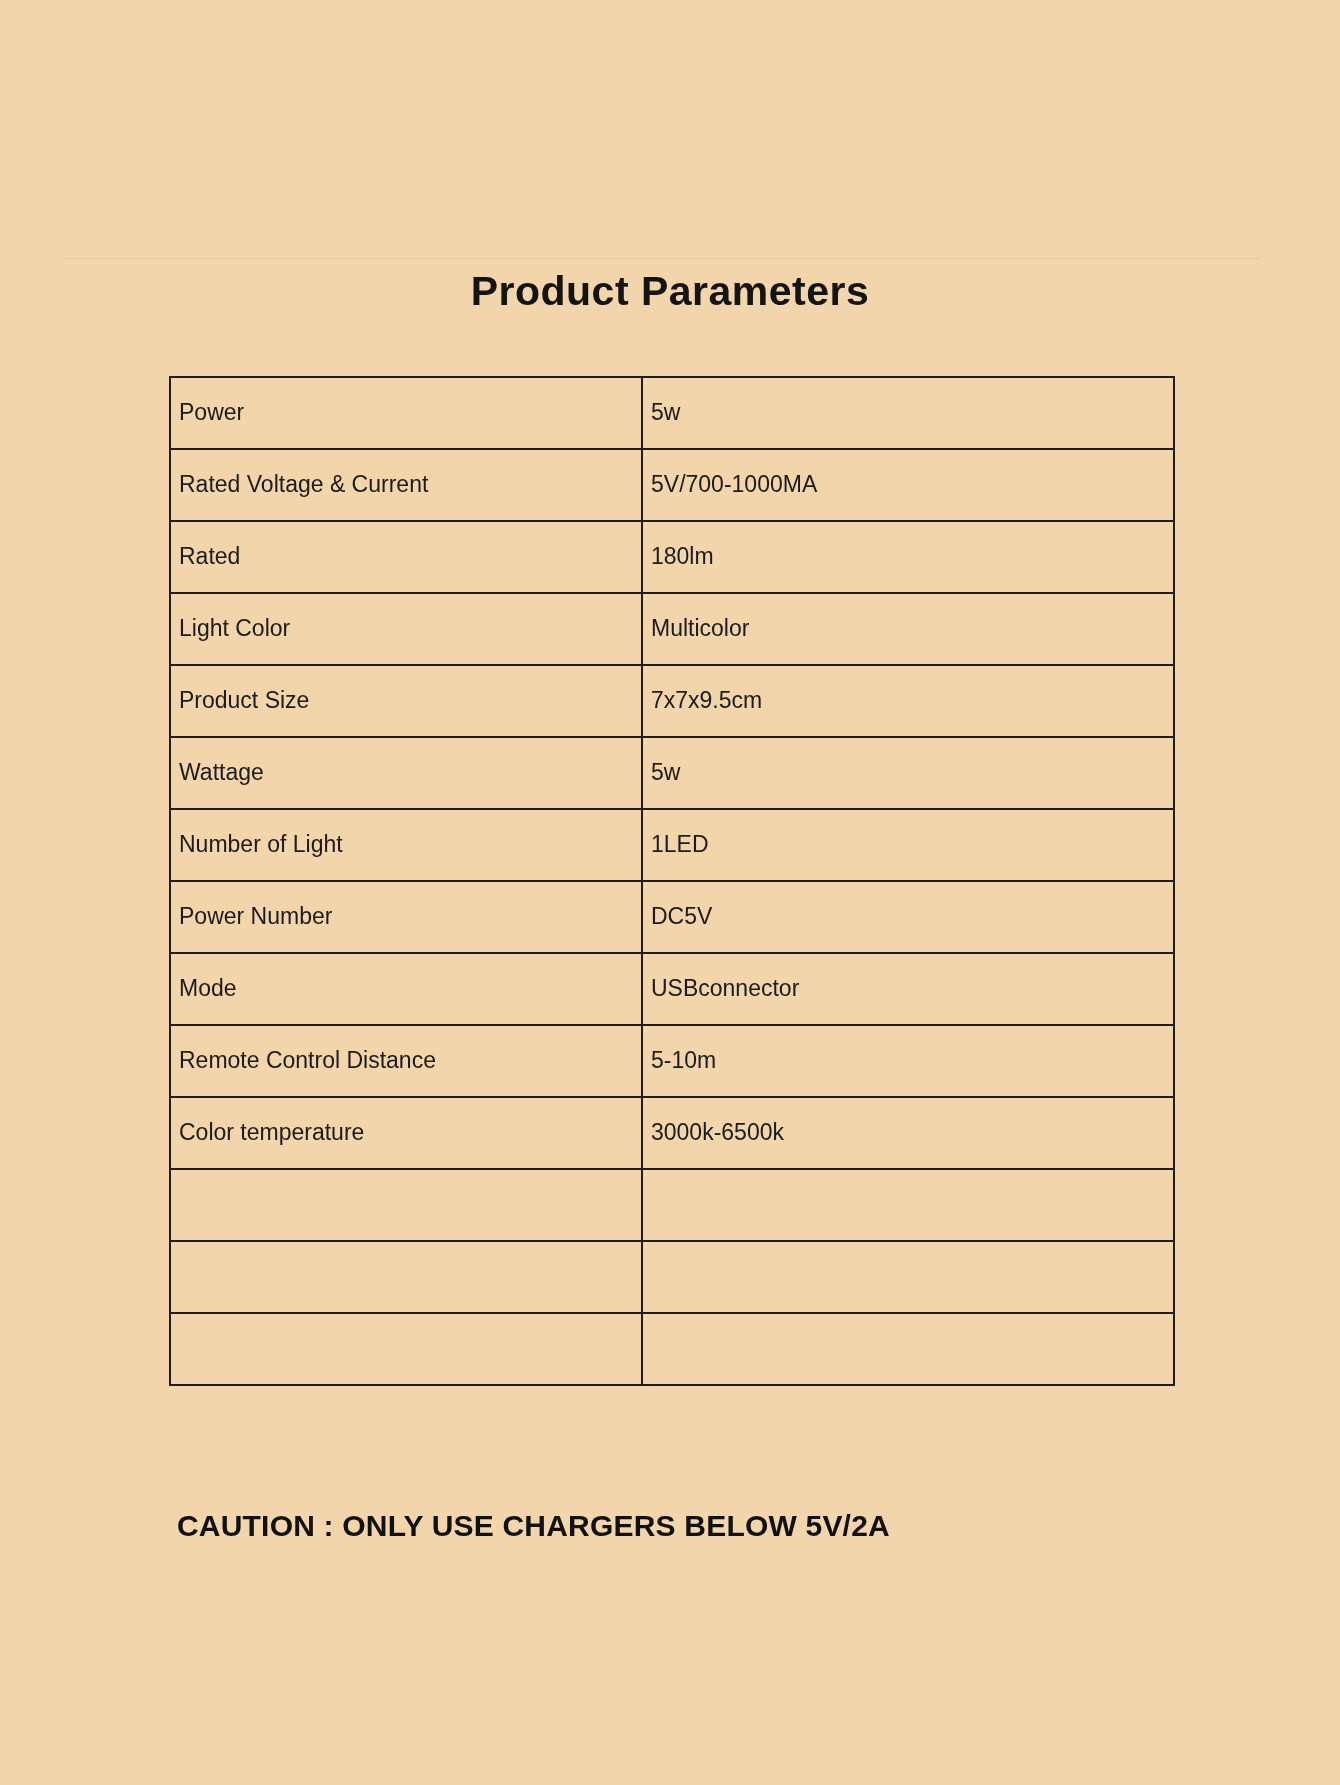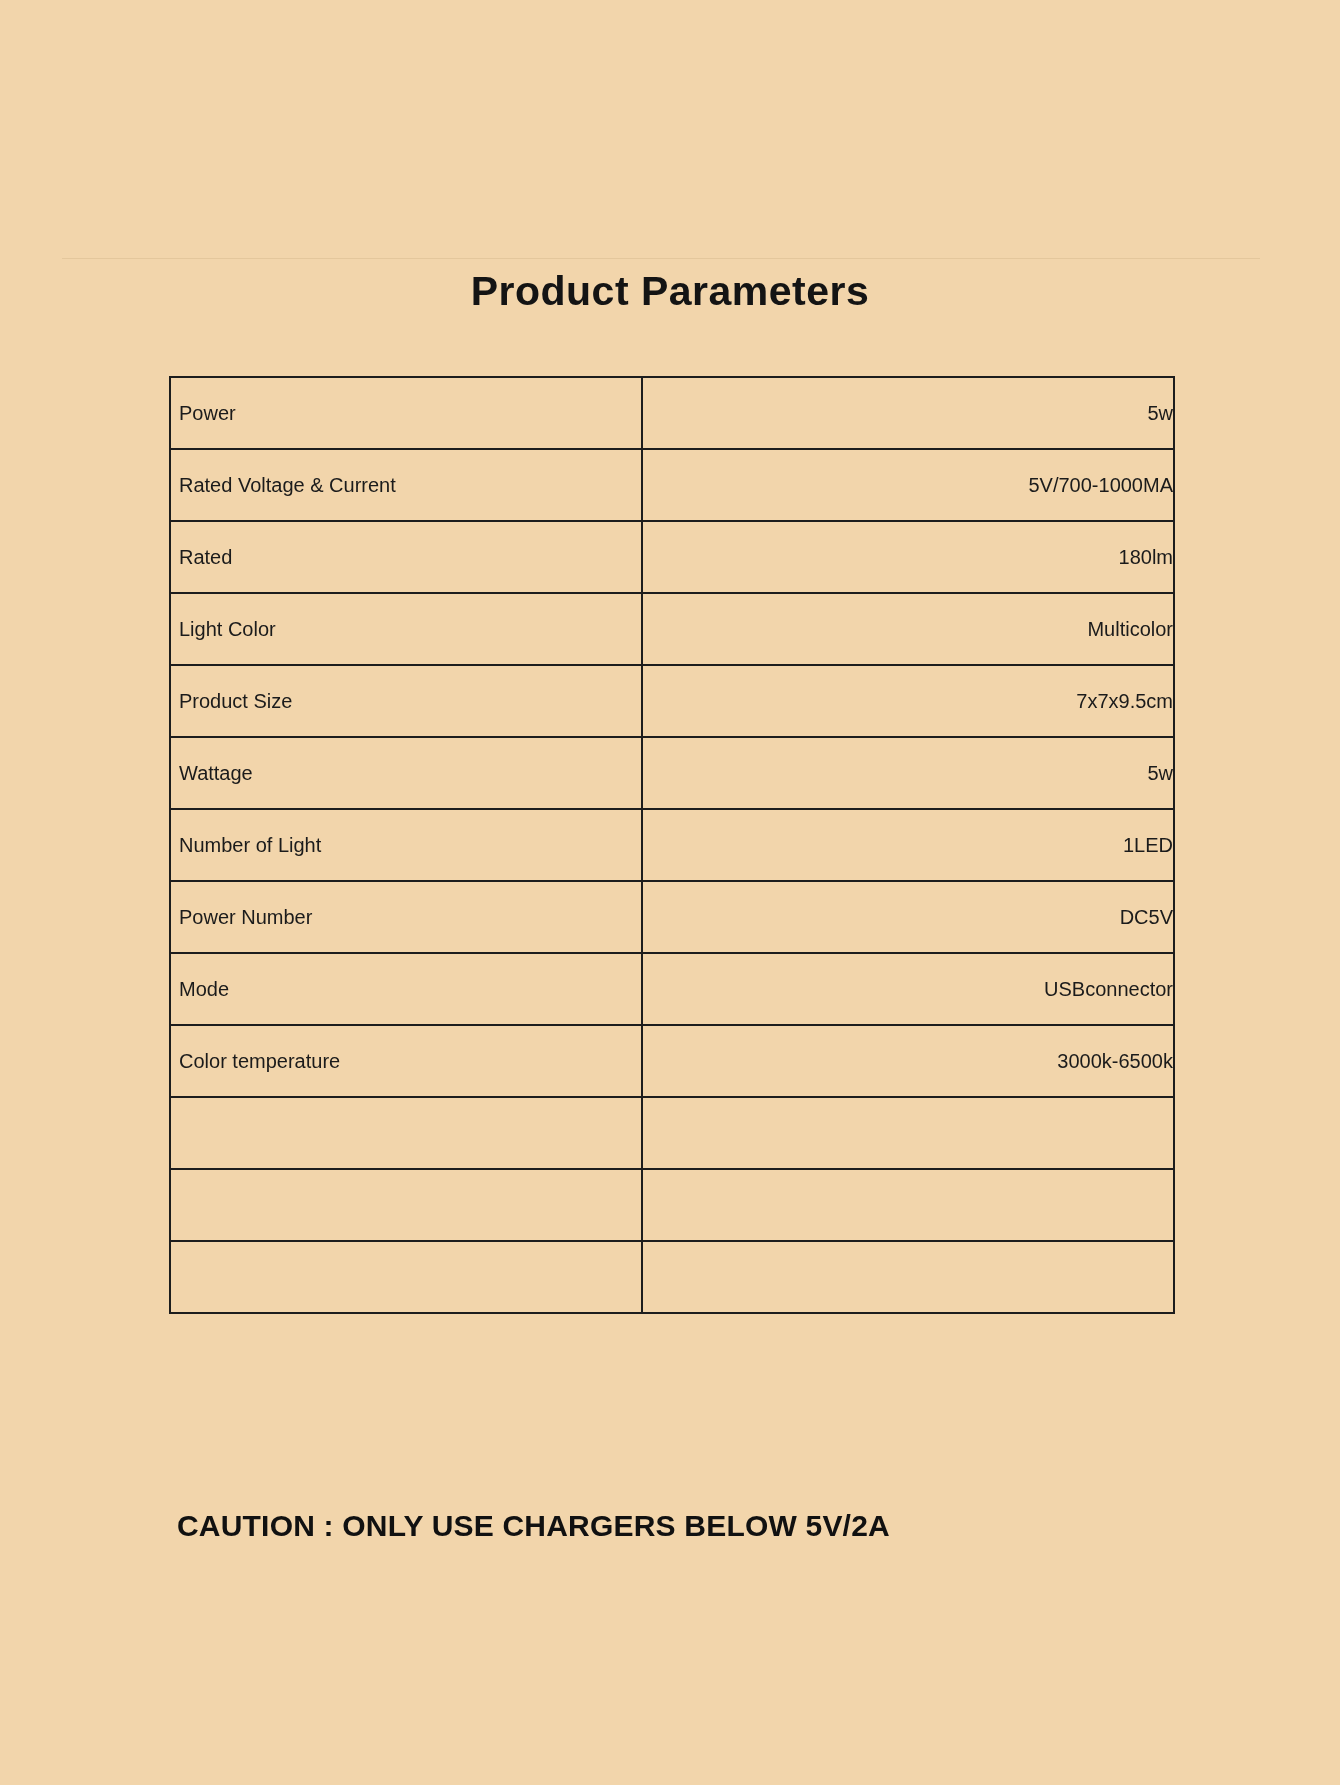--- a/index.html
+++ b/index.html
@@ -49,32 +49,31 @@
     left: 169px;
     top: 376px;
     width: 986px;
     border-collapse: collapse;
     table-layout: fixed;
   }
   .spec-table td {
     border: 2px solid #1d1d1d;
     height: 70px;
     padding: 0 0 0 8px;
-    font-size: 20px;
+    font-size: 23px;
     font-weight: 400;
     color: #1b1b1b;
     vertical-align: middle;
     line-height: 1.1;
   }
   .spec-table td.label {
     width: 462px;
   }
   .spec-table td.value {
     width: 522px;
-    text-align: right;
   }
   .spec-table tr.empty td {
     height: 70px;
   }
 
   .caution {
     position: absolute;
     left: 177px;
     top: 1509px;
     font-size: 30px;
@@ -124,20 +123,24 @@
       </tr>
       <tr>
         <td class="label">Power Number</td>
         <td class="value">DC5V</td>
       </tr>
       <tr>
         <td class="label">Mode</td>
         <td class="value">USBconnector</td>
       </tr>
       <tr>
+        <td class="label">Remote Control Distance</td>
+        <td class="value">5-10m</td>
+      </tr>
+      <tr>
         <td class="label">Color temperature</td>
         <td class="value">3000k-6500k</td>
       </tr>
       <tr class="empty">
         <td class="label"></td>
         <td class="value"></td>
       </tr>
       <tr class="empty">
         <td class="label"></td>
         <td class="value"></td>

